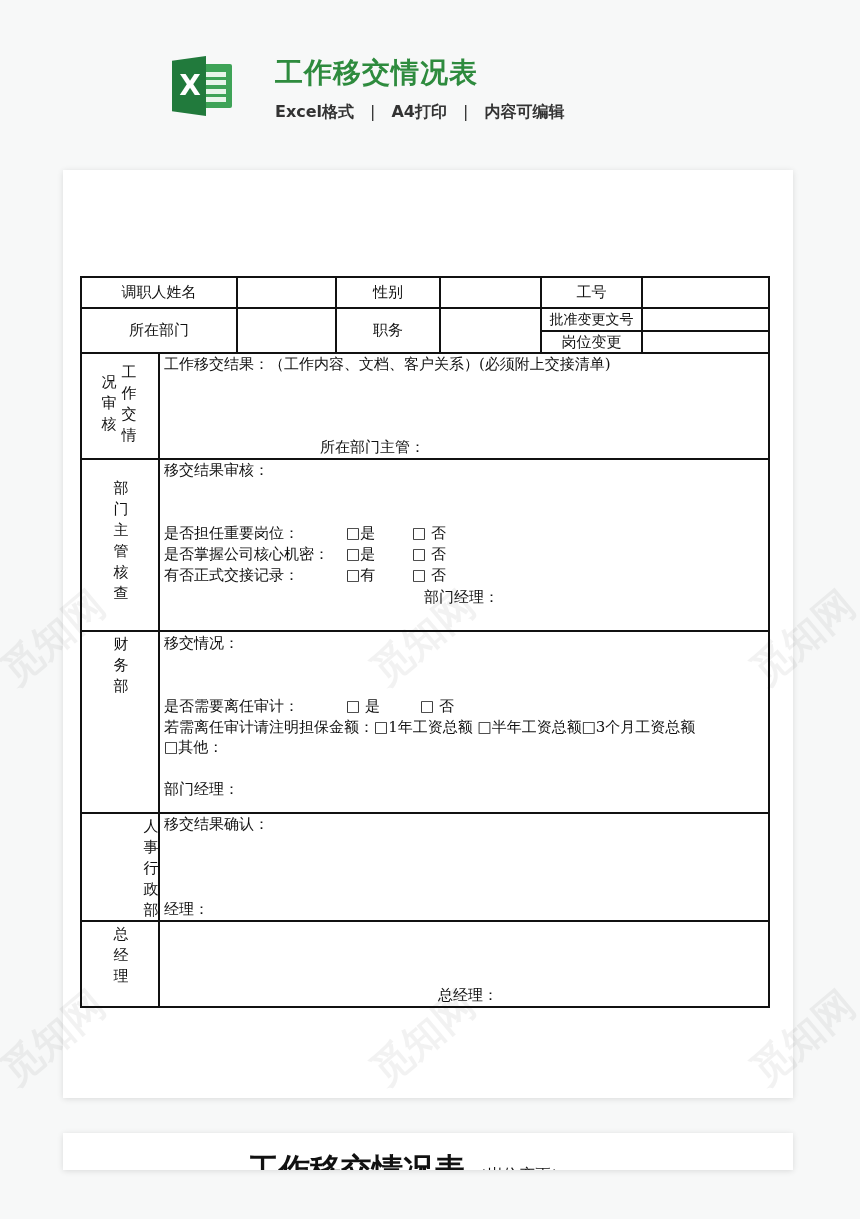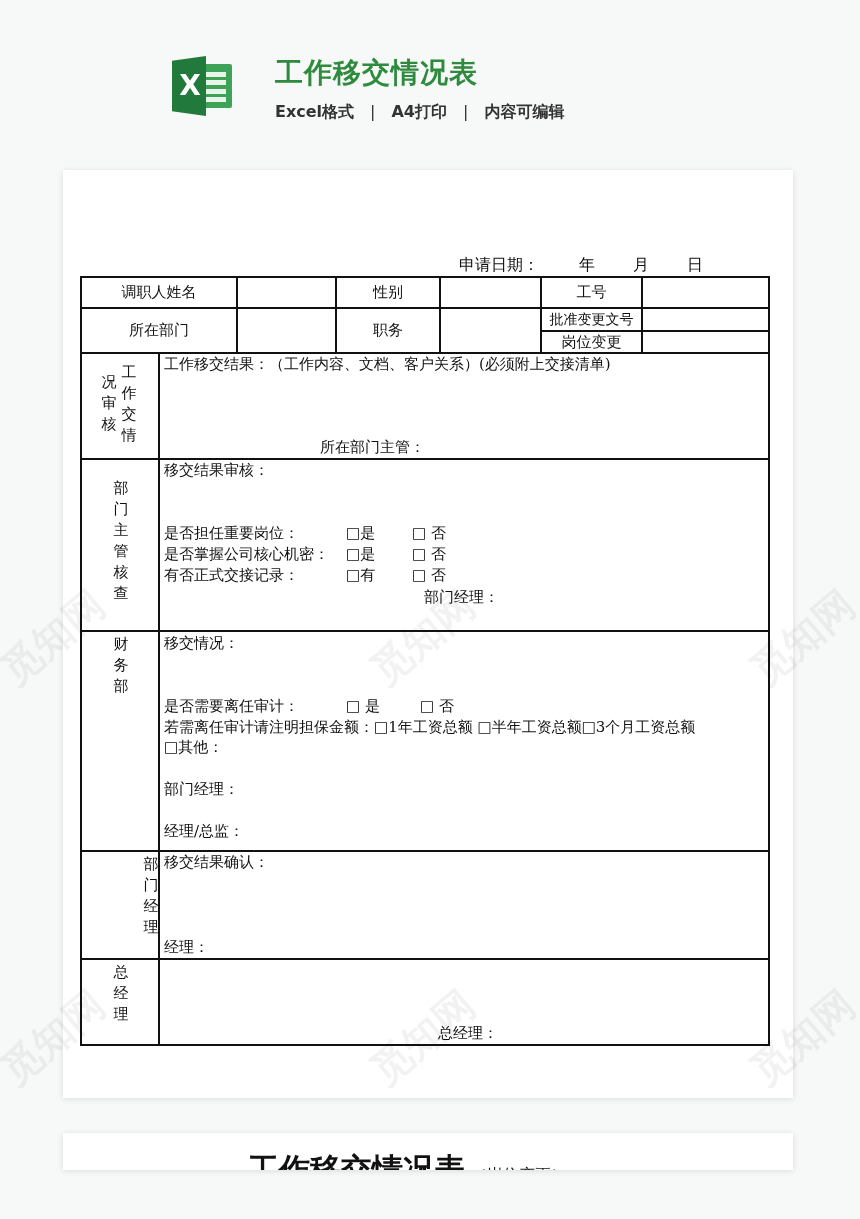--- a/index.html
+++ b/index.html
@@ -51,23 +51,20 @@
 </div>
 
 <div class="card card1">
   <div class="watermark" style="left:-70px;top:440px;">觅知网</div>
   <div class="watermark" style="left:300px;top:440px;">觅知网</div>
   <div class="watermark" style="left:680px;top:440px;">觅知网</div>
   <div class="watermark" style="left:-70px;top:840px;">觅知网</div>
   <div class="watermark" style="left:300px;top:840px;">觅知网</div>
   <div class="watermark" style="left:680px;top:840px;">觅知网</div>
 
-  <div class="apply-date">
-    <span>申请日期：</span><span style="width:40px"></span><span>年</span><span style="width:38px"></span><span>月</span><span style="width:38px"></span><span>日</span>
-  </div>
 
   <table class="form">
     <colgroup>
       <col style="width:78px">
         <col style="width:78px">
         <col style="width:99px">
         <col style="width:104px">
         <col style="width:101px">
         <col style="width:101px">
         <col style="width:127px">
@@ -114,38 +111,38 @@
         <div class="line" style="top:64px;left:252px">□ 否</div>
         <div class="line" style="top:85px">是否掌握公司核心机密：</div>
         <div class="line" style="top:85px;left:186px">□是</div>
         <div class="line" style="top:85px;left:252px">□ 否</div>
         <div class="line" style="top:106px">有否正式交接记录：</div>
         <div class="line" style="top:106px;left:186px">□有</div>
         <div class="line" style="top:106px;left:252px">□ 否</div>
         <div class="line" style="top:128px;left:264px">部门经理：</div>
       </td>
     </tr>
-    <tr style="height:220px">
+    <tr style="height:182px">
       <td style="position:relative;">
         <div class="vlabel" style="position:absolute;left:30px;top:2px;width:18px;">财务部</div>
       </td>
       <td colspan="6" class="content">
         <div class="line" style="top:2px">移交情况：</div>
         <div class="line" style="top:65px">是否需要离任审计：</div>
         <div class="line" style="top:65px;left:186px">□ 是</div>
         <div class="line" style="top:65px;left:260px">□ 否</div>
         <div class="line" style="top:86px">若需离任审计请注明担保金额：□1年工资总额 □半年工资总额□3个月工资总额</div>
         <div class="line" style="top:106px">□其他：</div>
         <div class="line" style="top:148px">部门经理：</div>
         <div class="line" style="top:190px">经理/总监：</div>
       </td>
     </tr>
     <tr style="height:108px">
       <td style="position:relative;">
-        <div class="vlabel" style="position:absolute;left:60px;top:2px;width:18px;">部门经理</div>
+        <div class="vlabel" style="position:absolute;left:60px;top:2px;width:18px;">人事行政部</div>
       </td>
       <td colspan="6" class="content">
         <div class="line" style="top:1px">移交结果确认：</div>
         <div class="line" style="top:86px">经理：</div>
       </td>
     </tr>
     <tr style="height:86px">
       <td style="position:relative;">
         <div class="vlabel" style="position:absolute;left:30px;top:2px;width:18px;">总经理</div>
       </td>

